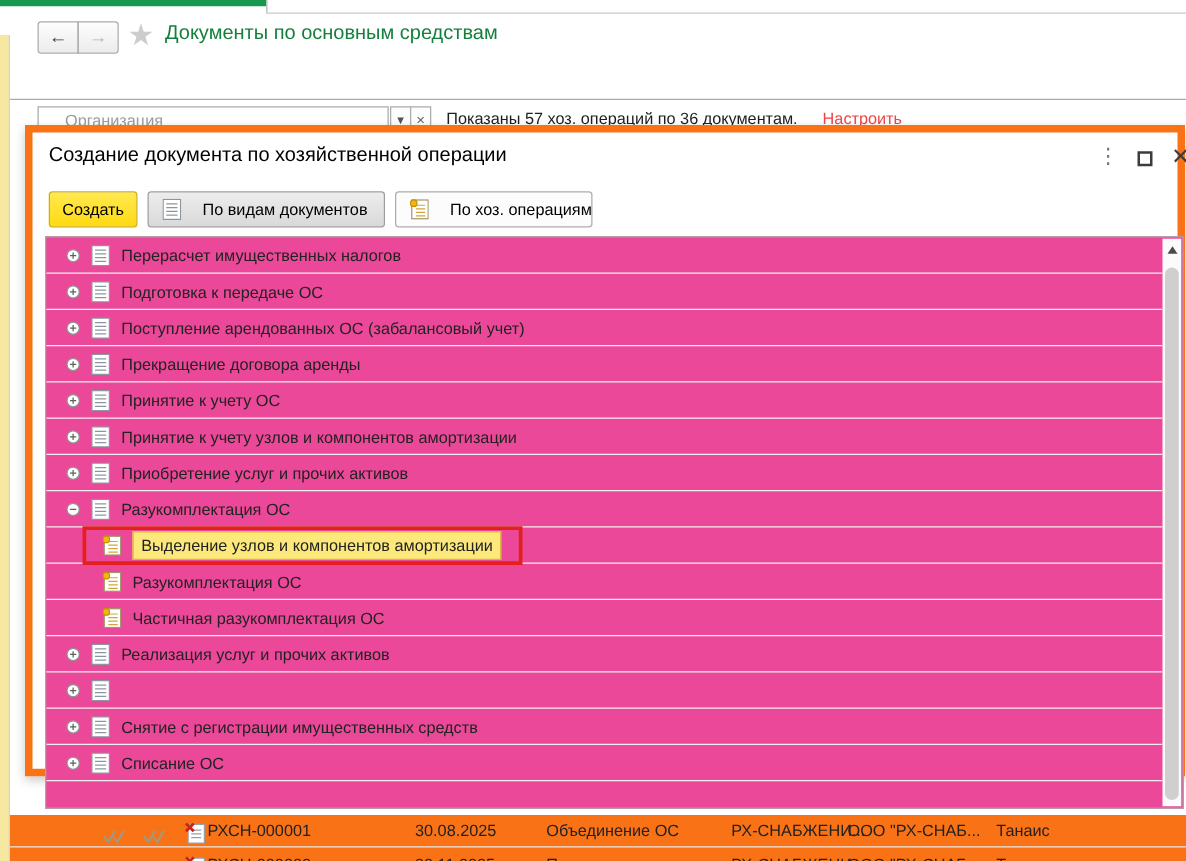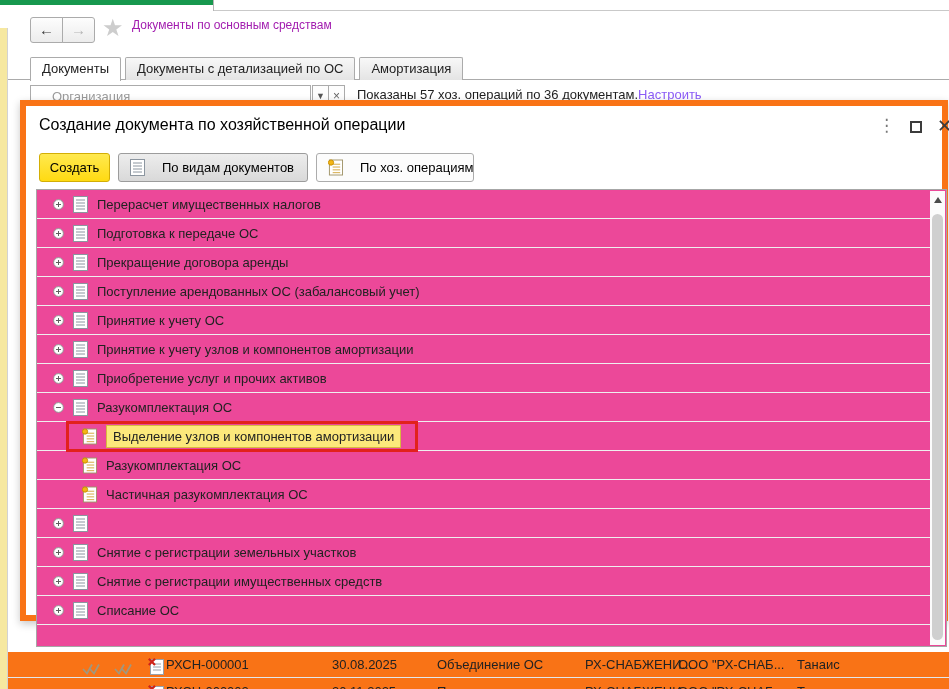--- a/index.html
+++ b/index.html
@@ -13,39 +13,39 @@
   .strip-line{left:214px;top:10px;width:735px;height:1px;background:#c9c9c9;}
   .section-strip{left:0;top:28px;width:7px;height:661px;background:#F6E8A0;border-right:1px solid #d2d2d2;}
 
   
   .nav-group{left:30px;top:17px;display:flex;}
   .nav-btn{width:33px;height:26px;border:1px solid #ababab;background:linear-gradient(#fdfdfd,#ececec);
            font-size:15px;line-height:24px;text-align:center;padding:0;box-sizing:border-box;cursor:pointer;}
   .nav-btn.back{border-radius:3px 0 0 3px;color:#3a3a3a;}
   .nav-btn.fwd{border-radius:0 3px 3px 0;margin-left:-1px;color:#b6b6b6;}
   .fav-star{left:102px;top:14px;font-size:24px;color:#cdcdcd;}
-  .win-title{left:132px;top:18px;font-size:12px;color:#a21caf;white-space:nowrap;}
+  .win-title{left:132px;top:18px;font-size:16px;color:#15803d;white-space:nowrap;}
 
   
   .tabstrip-line{left:8px;top:79px;width:941px;height:1px;background:#ababab;z-index:1;}
   .tabs{left:30px;top:57px;display:flex;z-index:2;}
   .tab{height:22px;line-height:22px;padding:0 11px;font-size:13px;color:#222;margin-right:4px;
        border:1px solid #ababab;border-bottom:none;border-radius:2px 2px 0 0;
        background:linear-gradient(#f8f8f8,#e4e4e4);white-space:nowrap;cursor:pointer;}
   .tab.active{background:#fff;height:23px;}
 
   
   .org-input{left:30px;top:85px;width:281px;height:22px;border:1px solid #ababab;background:#fff;
              box-sizing:border-box;font-size:13px;color:#9b9b9b;padding:3px 21px;white-space:nowrap;overflow:hidden;}
   .combo-btn{top:85px;width:17px;height:22px;border:1px solid #ababab;background:#fdfdfd;box-sizing:border-box;
              text-align:center;padding:0;cursor:pointer;}
   .combo-dd{left:312px;font-size:9px;color:#555;line-height:20px;}
   .combo-clr{left:328px;font-size:12px;color:#666;line-height:19px;}
   .summary{left:357px;top:87px;font-size:13px;color:#1e1e1e;white-space:nowrap;}
-  .summary a{color:#8b5cf6;text-decoration:underline;margin-left:0;cursor:pointer;}
+  .summary a{color:#ef4444;text-decoration:underline;margin-left:20px;cursor:pointer;}
 
   
   .dialog{left:20px;top:100px;width:928px;height:521px;background:#fff;border:6px solid #f97316;
           box-sizing:border-box;box-shadow:0 3px 8px rgba(0,0,0,.22);z-index:5;}
   .dlg-title{left:13px;top:10px;font-size:16px;color:#000;white-space:nowrap;}
   .dlg-more{left:852px;top:9px;font-size:17px;color:#777;cursor:pointer;width:14px;text-align:center;}
   .dlg-max{left:884px;top:15px;width:12px;height:12px;border:2px solid #3c3c3c;cursor:pointer;box-sizing:border-box;}
   .dlg-close{left:911px;top:9px;font-size:18px;color:#3c3c3c;cursor:pointer;}
 
   .btn-create{left:13px;top:47px;width:71px;height:29px;background:linear-gradient(#ffe94f,#ffda12);
@@ -100,25 +100,20 @@
   <div class="abs section-strip"></div>
 
   <div class="abs nav-group">
     <button class="nav-btn back"><span>←</span></button>
     <button class="nav-btn fwd"><span>→</span></button>
   </div>
   <div class="abs fav-star">★</div>
   <div class="abs win-title">Документы по основным средствам</div>
 
   <div class="abs tabstrip-line"></div>
-  <div class="abs tabs">
-    <div class="tab active">Документы</div>
-    <div class="tab">Документы с детализацией по ОС</div>
-    <div class="tab">Амортизация</div>
-  </div>
 
   <div class="abs org-input">
     <span>Организация</span>
   </div>
   <button class="abs combo-btn combo-dd"><span>▼</span></button>
   <button class="abs combo-btn combo-clr"><span>×</span></button>
   <div class="abs summary">
     <span>Показаны 57 хоз. операций по 36 документам.</span><a>Настроить</a>
   </div>
 
@@ -205,40 +200,40 @@
             </span>
             <span class="doc">
               <svg width="15" height="17" viewBox="0 0 15 17">
                 <rect x="0.5" y="0.5" width="14" height="16" fill="#fff" stroke="#8c96a0"></rect>
                 <line x1="3" y1="4" x2="12" y2="4" stroke="#8c96a0"></line>
                 <line x1="3" y1="7" x2="12" y2="7" stroke="#8c96a0"></line>
                 <line x1="3" y1="10" x2="12" y2="10" stroke="#8c96a0"></line>
                 <line x1="3" y1="13" x2="12" y2="13" stroke="#8c96a0"></line>
               </svg>
             </span>
+            <span class="tlabel">Поступление арендованных ОС (забалансовый учет)</span>
+          </div>
+          <div class="trow">
+            <span class="expander">
+              <svg width="11" height="11" viewBox="0 0 11 11">
+                <circle cx="5.5" cy="5.5" r="4.9" fill="#fff" stroke="#929292"></circle>
+                <line x1="3" y1="5.5" x2="8" y2="5.5" stroke="#5f5f5f"></line>
+                <line x1="5.5" y1="3" x2="5.5" y2="8" stroke="#5f5f5f"></line>
+              </svg>
+            </span>
+            <span class="doc">
+              <svg width="15" height="17" viewBox="0 0 15 17">
+                <rect x="0.5" y="0.5" width="14" height="16" fill="#fff" stroke="#8c96a0"></rect>
+                <line x1="3" y1="4" x2="12" y2="4" stroke="#8c96a0"></line>
+                <line x1="3" y1="7" x2="12" y2="7" stroke="#8c96a0"></line>
+                <line x1="3" y1="10" x2="12" y2="10" stroke="#8c96a0"></line>
+                <line x1="3" y1="13" x2="12" y2="13" stroke="#8c96a0"></line>
+              </svg>
+            </span>
             <span class="tlabel">Прекращение договора аренды</span>
-          </div>
-          <div class="trow">
-            <span class="expander">
-              <svg width="11" height="11" viewBox="0 0 11 11">
-                <circle cx="5.5" cy="5.5" r="4.9" fill="#fff" stroke="#929292"></circle>
-                <line x1="3" y1="5.5" x2="8" y2="5.5" stroke="#5f5f5f"></line>
-                <line x1="5.5" y1="3" x2="5.5" y2="8" stroke="#5f5f5f"></line>
-              </svg>
-            </span>
-            <span class="doc">
-              <svg width="15" height="17" viewBox="0 0 15 17">
-                <rect x="0.5" y="0.5" width="14" height="16" fill="#fff" stroke="#8c96a0"></rect>
-                <line x1="3" y1="4" x2="12" y2="4" stroke="#8c96a0"></line>
-                <line x1="3" y1="7" x2="12" y2="7" stroke="#8c96a0"></line>
-                <line x1="3" y1="10" x2="12" y2="10" stroke="#8c96a0"></line>
-                <line x1="3" y1="13" x2="12" y2="13" stroke="#8c96a0"></line>
-              </svg>
-            </span>
-            <span class="tlabel">Поступление арендованных ОС (забалансовый учет)</span>
           </div>
           <div class="trow">
             <span class="expander">
               <svg width="11" height="11" viewBox="0 0 11 11">
                 <circle cx="5.5" cy="5.5" r="4.9" fill="#fff" stroke="#929292"></circle>
                 <line x1="3" y1="5.5" x2="8" y2="5.5" stroke="#5f5f5f"></line>
                 <line x1="5.5" y1="3" x2="5.5" y2="8" stroke="#5f5f5f"></line>
               </svg>
             </span>
             <span class="doc">
@@ -358,39 +353,39 @@
             </span>
             <span class="doc">
               <svg width="15" height="17" viewBox="0 0 15 17">
                 <rect x="0.5" y="0.5" width="14" height="16" fill="#fff" stroke="#8c96a0"></rect>
                 <line x1="3" y1="4" x2="12" y2="4" stroke="#8c96a0"></line>
                 <line x1="3" y1="7" x2="12" y2="7" stroke="#8c96a0"></line>
                 <line x1="3" y1="10" x2="12" y2="10" stroke="#8c96a0"></line>
                 <line x1="3" y1="13" x2="12" y2="13" stroke="#8c96a0"></line>
               </svg>
             </span>
-          </div>
-          <div class="trow">
-            <span class="expander">
-              <svg width="11" height="11" viewBox="0 0 11 11">
-                <circle cx="5.5" cy="5.5" r="4.9" fill="#fff" stroke="#929292"></circle>
-                <line x1="3" y1="5.5" x2="8" y2="5.5" stroke="#5f5f5f"></line>
-                <line x1="5.5" y1="3" x2="5.5" y2="8" stroke="#5f5f5f"></line>
-              </svg>
-            </span>
-            <span class="doc">
-              <svg width="15" height="17" viewBox="0 0 15 17">
-                <rect x="0.5" y="0.5" width="14" height="16" fill="#fff" stroke="#8c96a0"></rect>
-                <line x1="3" y1="4" x2="12" y2="4" stroke="#8c96a0"></line>
-                <line x1="3" y1="7" x2="12" y2="7" stroke="#8c96a0"></line>
-                <line x1="3" y1="10" x2="12" y2="10" stroke="#8c96a0"></line>
-                <line x1="3" y1="13" x2="12" y2="13" stroke="#8c96a0"></line>
-              </svg>
-            </span>
-            <span class="tlabel">Снятие с регистрации земельных участков</span>
+            <span class="tlabel">Реализация услуг и прочих активов</span>
+          </div>
+          <div class="trow">
+            <span class="expander">
+              <svg width="11" height="11" viewBox="0 0 11 11">
+                <circle cx="5.5" cy="5.5" r="4.9" fill="#fff" stroke="#929292"></circle>
+                <line x1="3" y1="5.5" x2="8" y2="5.5" stroke="#5f5f5f"></line>
+                <line x1="5.5" y1="3" x2="5.5" y2="8" stroke="#5f5f5f"></line>
+              </svg>
+            </span>
+            <span class="doc">
+              <svg width="15" height="17" viewBox="0 0 15 17">
+                <rect x="0.5" y="0.5" width="14" height="16" fill="#fff" stroke="#8c96a0"></rect>
+                <line x1="3" y1="4" x2="12" y2="4" stroke="#8c96a0"></line>
+                <line x1="3" y1="7" x2="12" y2="7" stroke="#8c96a0"></line>
+                <line x1="3" y1="10" x2="12" y2="10" stroke="#8c96a0"></line>
+                <line x1="3" y1="13" x2="12" y2="13" stroke="#8c96a0"></line>
+              </svg>
+            </span>
           </div>
           <div class="trow">
             <span class="expander">
               <svg width="11" height="11" viewBox="0 0 11 11">
                 <circle cx="5.5" cy="5.5" r="4.9" fill="#fff" stroke="#929292"></circle>
                 <line x1="3" y1="5.5" x2="8" y2="5.5" stroke="#5f5f5f"></line>
                 <line x1="5.5" y1="3" x2="5.5" y2="8" stroke="#5f5f5f"></line>
               </svg>
             </span>
             <span class="doc">

